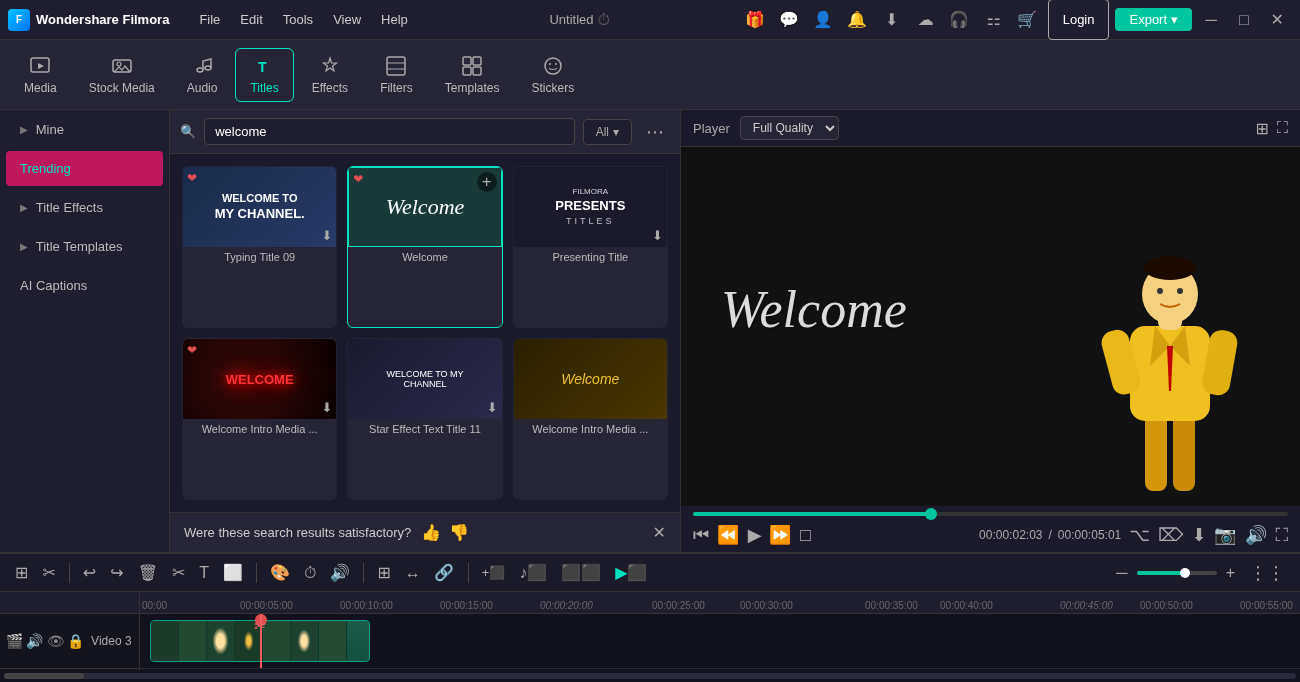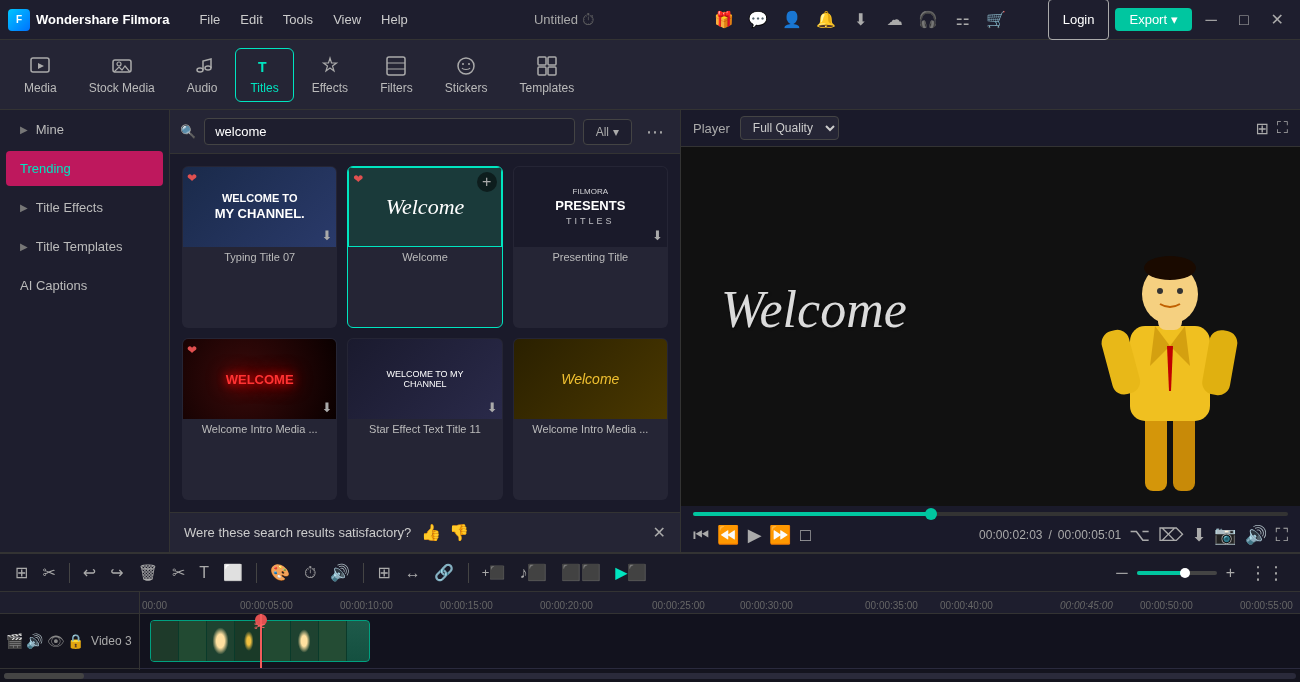--- a/index.html
+++ b/index.html
@@ -7,21 +7,21 @@
 
     
     #topbar { display: flex; align-items: center; background: #1e1e2e; height: 40px; padding: 0 8px; border-bottom: 1px solid #333; }
     #app-logo { display: flex; align-items: center; gap: 6px; color: #fff; font-size: 13px; font-weight: bold; margin-right: 20px; }
     #app-logo .logo-icon { width: 22px; height: 22px; background: linear-gradient(135deg, #00c6ff, #0072ff); border-radius: 4px; display: flex; align-items: center; justify-content: center; color: white; font-size: 10px; font-weight: bold; }
     .menu-item { color: #ccc; font-size: 13px; padding: 4px 10px; cursor: pointer; border-radius: 4px; }
     .spacer { flex: 1; }
     #project-title { color: #aaa; font-size: 13px; display: flex; align-items: center; gap: 4px; }
     .top-actions { display: flex; align-items: center; gap: 6px; }
     .icon-btn { width: 28px; height: 28px; border: none; background: transparent; color: #aaa; cursor: pointer; display: flex; align-items: center; justify-content: center; font-size: 16px; border-radius: 4px; }
-    .login-btn { background: transparent; border: 1px solid #aaa; color: #fff; padding: 12px 14px; border-radius: 4px; cursor: pointer; font-size: 13px; margin-left: 31px; }
+    .login-btn { background: transparent; border: 1px solid #aaa; color: #fff; padding: 12px 14px; border-radius: 4px; cursor: pointer; font-size: 13px; }
     .export-btn { background: #00c6a0; border: none; color: #fff; padding: 4px 14px; border-radius: 4px; cursor: pointer; font-size: 13px; display: flex; align-items: center; gap: 4px; }
     .win-btn { background: transparent; border: none; color: #aaa; cursor: pointer; font-size: 16px; padding: 0 8px; }
 
     
     #media-toolbar { display: flex; background: #252535; border-bottom: 1px solid #333; height: 70px; align-items: center; padding: 0 10px; gap: 4px; }
     .media-btn { display: flex; flex-direction: column; align-items: center; gap: 4px; padding: 6px 14px; cursor: pointer; border-radius: 6px; color: #bbb; font-size: 12px; border: none; background: transparent; }
     .media-btn.active { background: transparent; color: #00e5c0; border: 1.5px solid #00e5c0; border-radius: 6px; }
     .media-btn svg { font-size: 20px; }
 
     
@@ -195,35 +195,35 @@
   <button class="media-btn">
     <svg width="22" height="22" viewBox="0 0 22 22" fill="none">
         <rect x="2" y="2" width="18" height="18" rx="2" stroke="#aaa" stroke-width="1.5"></rect>
         <line x1="2" y1="8" x2="20" y2="8" stroke="#aaa" stroke-width="1"></line>
         <line x1="2" y1="14" x2="20" y2="14" stroke="#aaa" stroke-width="1"></line>
       </svg>
     <span>Filters</span>
   </button>
   <button class="media-btn">
     <svg width="22" height="22" viewBox="0 0 22 22" fill="none">
+        <rect x="2" y="2" width="8" height="8" rx="1" stroke="#aaa" stroke-width="1.5"></rect>
+        <rect x="12" y="2" width="8" height="8" rx="1" stroke="#aaa" stroke-width="1.5"></rect>
+        <rect x="2" y="12" width="8" height="8" rx="1" stroke="#aaa" stroke-width="1.5"></rect>
+        <rect x="12" y="12" width="8" height="8" rx="1" stroke="#aaa" stroke-width="1.5"></rect>
+      </svg>
+    <span>Templates</span>
+  </button>
+  <button class="media-btn">
+    <svg width="22" height="22" viewBox="0 0 22 22" fill="none">
         <circle cx="11" cy="11" r="8" stroke="#aaa" stroke-width="1.5"></circle>
         <path d="M7 13c1 2 7 2 8 0" stroke="#aaa" stroke-width="1.2"></path>
         <circle cx="8" cy="9" r="1" fill="#aaa"></circle>
         <circle cx="14" cy="9" r="1" fill="#aaa"></circle>
       </svg>
     <span>Stickers</span>
-  </button>
-  <button class="media-btn">
-    <svg width="22" height="22" viewBox="0 0 22 22" fill="none">
-        <rect x="2" y="2" width="8" height="8" rx="1" stroke="#aaa" stroke-width="1.5"></rect>
-        <rect x="12" y="2" width="8" height="8" rx="1" stroke="#aaa" stroke-width="1.5"></rect>
-        <rect x="2" y="12" width="8" height="8" rx="1" stroke="#aaa" stroke-width="1.5"></rect>
-        <rect x="12" y="12" width="8" height="8" rx="1" stroke="#aaa" stroke-width="1.5"></rect>
-      </svg>
-    <span>Templates</span>
   </button>
 </div>
 
 <div id="main">
 
   <div id="left-panel">
     <div class="sidebar-item">
       <span class="arrow">▶</span>
       <span>Mine</span>
     </div>
@@ -259,21 +259,21 @@
 
       <div class="thumb">
         <div class="thumb-img thumb-typing">
           <span class="thumb-heart">❤</span>
           <div class="thumb-text-typing">
             <div>WELCOME TO</div>
             <div style="font-size:13px; font-weight:900;">MY CHANNEL.</div>
           </div>
           <span class="thumb-icon">⬇</span>
         </div>
-        <div class="thumb-label">Typing Title 07</div>
+        <div class="thumb-label">Typing Title 09</div>
       </div>
 
       <div class="thumb selected" style="border-color:#00e5c0;">
         <div class="thumb-img thumb-welcome" style="background:#1a3a3a;">
           <span class="thumb-heart">❤</span>
           <span class="thumb-plus">+</span>
           <span class="thumb-text-welcome">Welcome</span>
         </div>
         <div class="thumb-label">Welcome</div>
       </div>
@@ -467,21 +467,21 @@
       </div>
     </div>
 
     <div id="tl-right">
 
       <div id="tl-ruler">
         <span class="ruler-tick" style="left:2px;">00:00</span>
         <span class="ruler-tick" style="left:100px;">00:00:05:00</span>
         <span class="ruler-tick" style="left:200px;">00:00:10:00</span>
         <span class="ruler-tick" style="left:300px;">00:00:15:00</span>
-        <span class="ruler-tick" style="left:400px;">00:00:20:00</span>
+        <span class="ruler-tick" style="left:400px;font-style:italic;">00:00:20:00</span>
         <span class="ruler-tick" style="left:512px;">00:00:25:00</span>
         <span class="ruler-tick" style="left:600px;">00:00:30:00</span>
         <span class="ruler-tick" style="left:700px;padding-left:25px;">00:00:35:00</span>
         <span class="ruler-tick" style="left:800px;">00:00:40:00</span>
         <span class="ruler-tick" style="left:920px;font-style:italic;">00:00:45:00</span>
         <span class="ruler-tick" style="left:1000px;">00:00:50:00</span>
         <span class="ruler-tick" style="left:1100px;">00:00:55:00</span>
       </div>
 
       <div id="tl-tracks">

